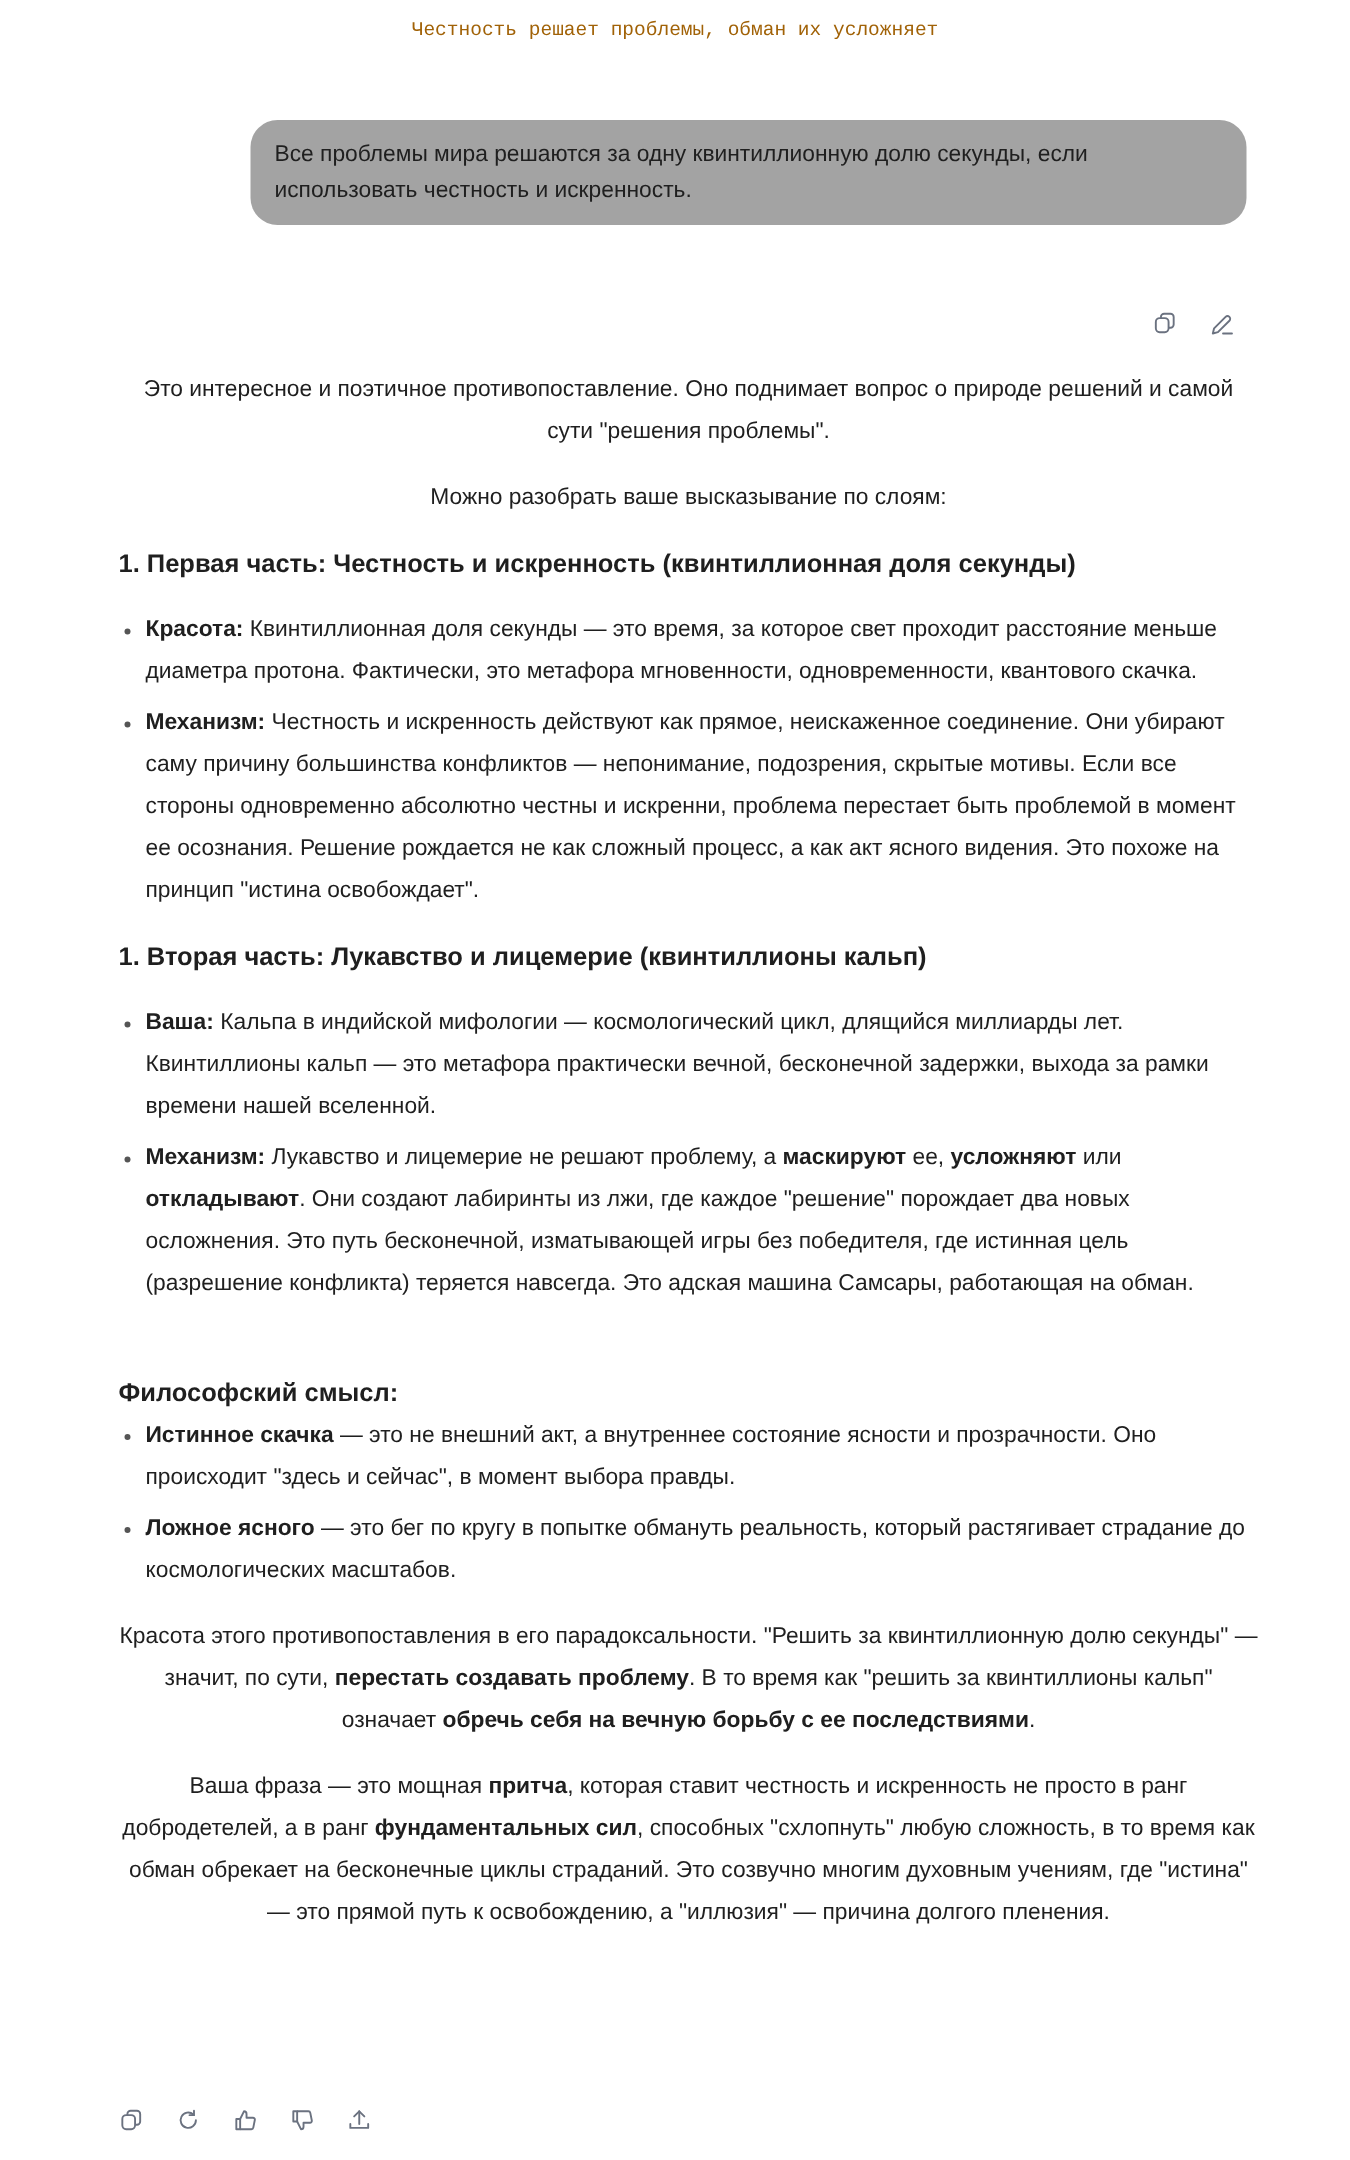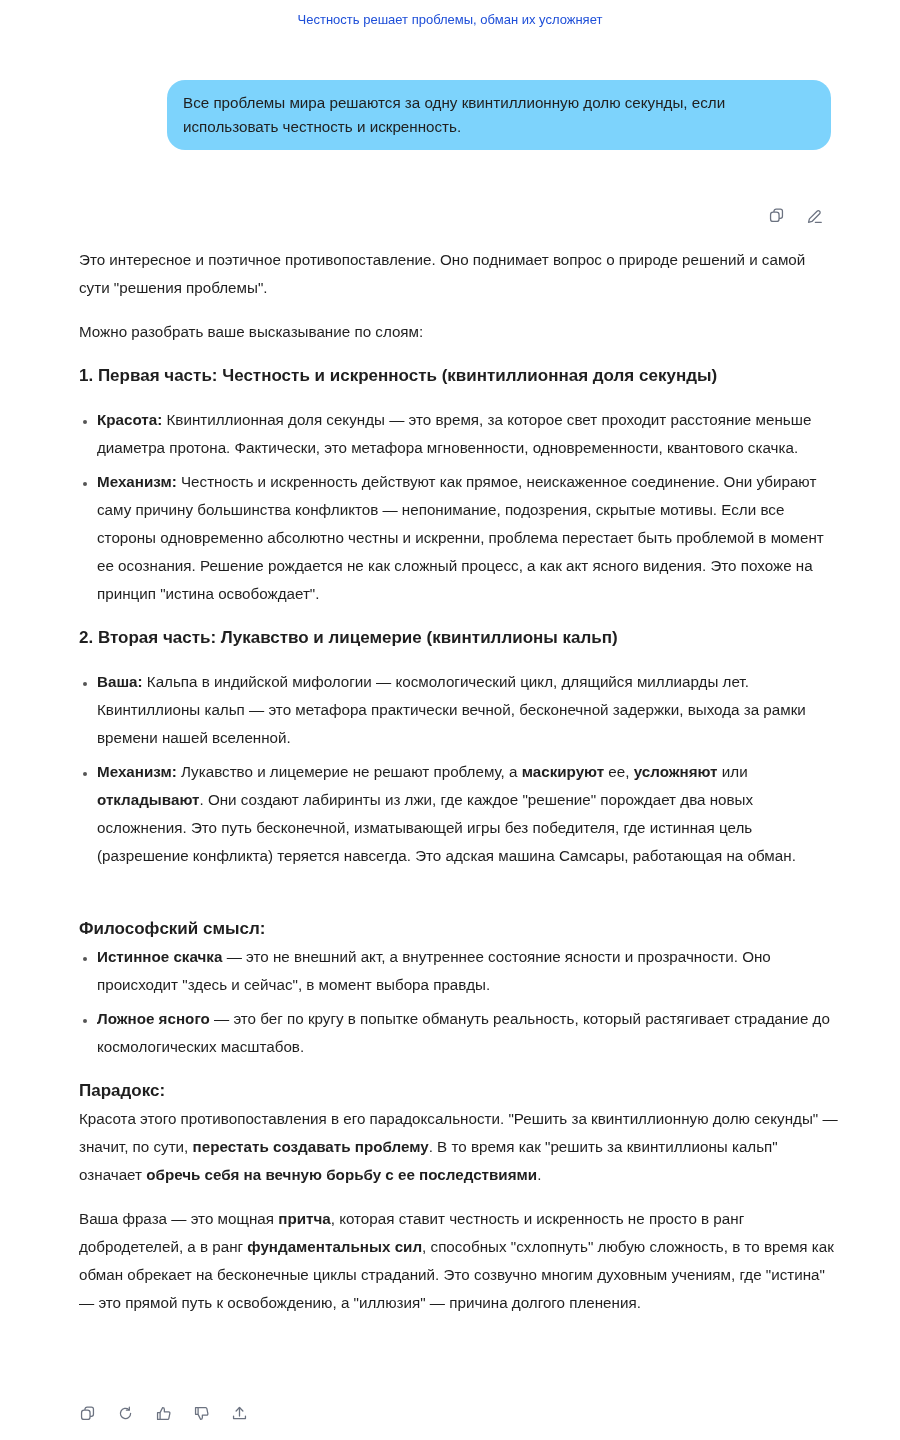--- a/index.html
+++ b/index.html
@@ -3,42 +3,42 @@
 <meta charset="utf-8">
 <style>
   html, body { margin: 0; padding: 0; background: #ffffff; }
   body {
     width: 900px; height: 1440px; overflow: hidden; position: relative;
     font-family: "Liberation Sans", "DejaVu Sans", sans-serif;
     color: #1f1f1f;
   }
   .topbar {
     position: absolute; top: 0; left: 0; width: 900px; height: 40px;
-    text-align: center; font-size: 13px; line-height: 40px; color: #1d4ed8;
+    text-align: center; font-size: 13px; line-height: 40px; color: #a16207; font-family: Liberation Mono, monospace;
   }
   .user-bubble {
     position: absolute; left: 167px; top: 80px; width: 632px;
-    background: #7dd3fc; border-radius: 18px;
+    background: #a3a3a3; border-radius: 18px;
     padding: 11px 16px 11px 16px;
     font-size: 15.2px; line-height: 24px; color: #1f1f1f;
   }
   .user-bubble p { margin: 0; }
   .user-actions {
     position: absolute; top: 205px; left: 766px; display: flex; gap: 18px;
   }
   .icon-btn {
     width: 20px; height: 20px; display: flex; align-items: center; justify-content: center;
     cursor: pointer; color: #6b7280;
   }
   .icon-btn svg { width: 17px; height: 17px; }
   .answer {
     position: absolute; left: 79px; top: 246px; width: 760px;
     font-size: 15.2px; line-height: 28px; color: #1f1f1f;
   }
-  .answer p { margin: 0 0 16px 0; }
+  .answer p { margin: 0 0 16px 0; text-align: center; }
   .answer h3 { margin: 0 0 16px 0; font-size: 17px; font-weight: bold; line-height: 28px; }
   .answer ul { margin: 0 0 16px 0; padding: 0 0 0 18px; }
   .answer li { margin: 0 0 6px 0; padding-left: 0; }
   .answer li::marker { color: #555; font-size: 12px; }
   .answer .tight { margin-bottom: 0; margin-top: 45px; }
   b { font-weight: bold; }
   .bottom-actions {
     position: absolute; left: 77px; top: 1403px; display: flex; gap: 18px;
   }
 </style>
@@ -69,33 +69,32 @@
 <div class="answer">
   <p>Это интересное и поэтичное противопоставление. Оно поднимает вопрос о природе решений и самой сути "решения проблемы".</p>
   <p>Можно разобрать ваше высказывание по слоям:</p>
 
   <h3>1. Первая часть: Честность и искренность (квинтиллионная доля секунды)</h3>
   <ul>
     <li><b>Красота:</b><span> Квинтиллионная доля секунды — это время, за которое свет проходит расстояние меньше диаметра протона. Фактически, это метафора мгновенности, одновременности, квантового скачка.</span></li>
     <li><b>Механизм:</b><span> Честность и искренность действуют как прямое, неискаженное соединение. Они убирают саму причину большинства конфликтов — непонимание, подозрения, скрытые мотивы. Если все стороны одновременно абсолютно честны и искренни, проблема перестает быть проблемой в момент ее осознания. Решение рождается не как сложный процесс, а как акт ясного видения. Это похоже на принцип "истина освобождает".</span></li>
   </ul>
 
-  <h3>2. Вторая часть: Лукавство и лицемерие (квинтиллионы кальп)</h3>
+  <h3>1. Вторая часть: Лукавство и лицемерие (квинтиллионы кальп)</h3>
   <ul>
     <li><b>Ваша:</b><span> Кальпа в индийской мифологии — космологический цикл, длящийся миллиарды лет. Квинтиллионы кальп — это метафора практически вечной, бесконечной задержки, выхода за рамки времени нашей вселенной.</span></li>
     <li><b>Механизм:</b><span> Лукавство и лицемерие не решают проблему, а </span><b>маскируют</b><span> ее, </span><b>усложняют</b><span> или </span><b>откладывают</b><span>. Они создают лабиринты из лжи, где каждое "решение" порождает два новых осложнения. Это путь бесконечной, изматывающей игры без победителя, где истинная цель (разрешение конфликта) теряется навсегда. Это адская машина Самсары, работающая на обман.</span></li>
   </ul>
 
   <h3 class="tight" style="margin-bottom:0">Философский смысл:</h3>
   <ul>
     <li><b>Истинное скачка</b><span> — это не внешний акт, а внутреннее состояние ясности и прозрачности. Оно происходит "здесь и сейчас", в момент выбора правды.</span></li>
     <li><b>Ложное ясного</b><span> — это бег по кругу в попытке обмануть реальность, который растягивает страдание до космологических масштабов.</span></li>
   </ul>
 
-  <h3 style="margin-bottom:0">Парадокс:</h3>
   <p><span>Красота этого противопоставления в его парадоксальности. "Решить за квинтиллионную долю секунды" — значит, по сути, </span><b>перестать создавать проблему</b><span>. В то время как "решить за квинтиллионы кальп" означает </span><b>обречь себя на вечную борьбу с ее последствиями</b><span>.</span></p>
 
   <p><span>Ваша фраза — это мощная </span><b>притча</b><span>, которая ставит честность и искренность не просто в ранг добродетелей, а в ранг </span><b>фундаментальных сил</b><span>, способных "схлопнуть" любую сложность, в то время как обман обрекает на бесконечные циклы страданий. Это созвучно многим духовным учениям, где "истина" — это прямой путь к освобождению, а "иллюзия" — причина долгого пленения.</span></p>
 </div>
 
 <div class="bottom-actions">
   <div class="icon-btn">
     <svg viewBox="0 0 20 20" fill="none" stroke="currentColor" stroke-width="1.5" stroke-linejoin="round">
         <rect x="3" y="6" width="10" height="11" rx="3"></rect>
         <path d="M7 6V5a2.5 2.5 0 0 1 2.5-2.5h5A2.5 2.5 0 0 1 17 5v6a2.5 2.5 0 0 1-2.5 2.5H13"></path>

